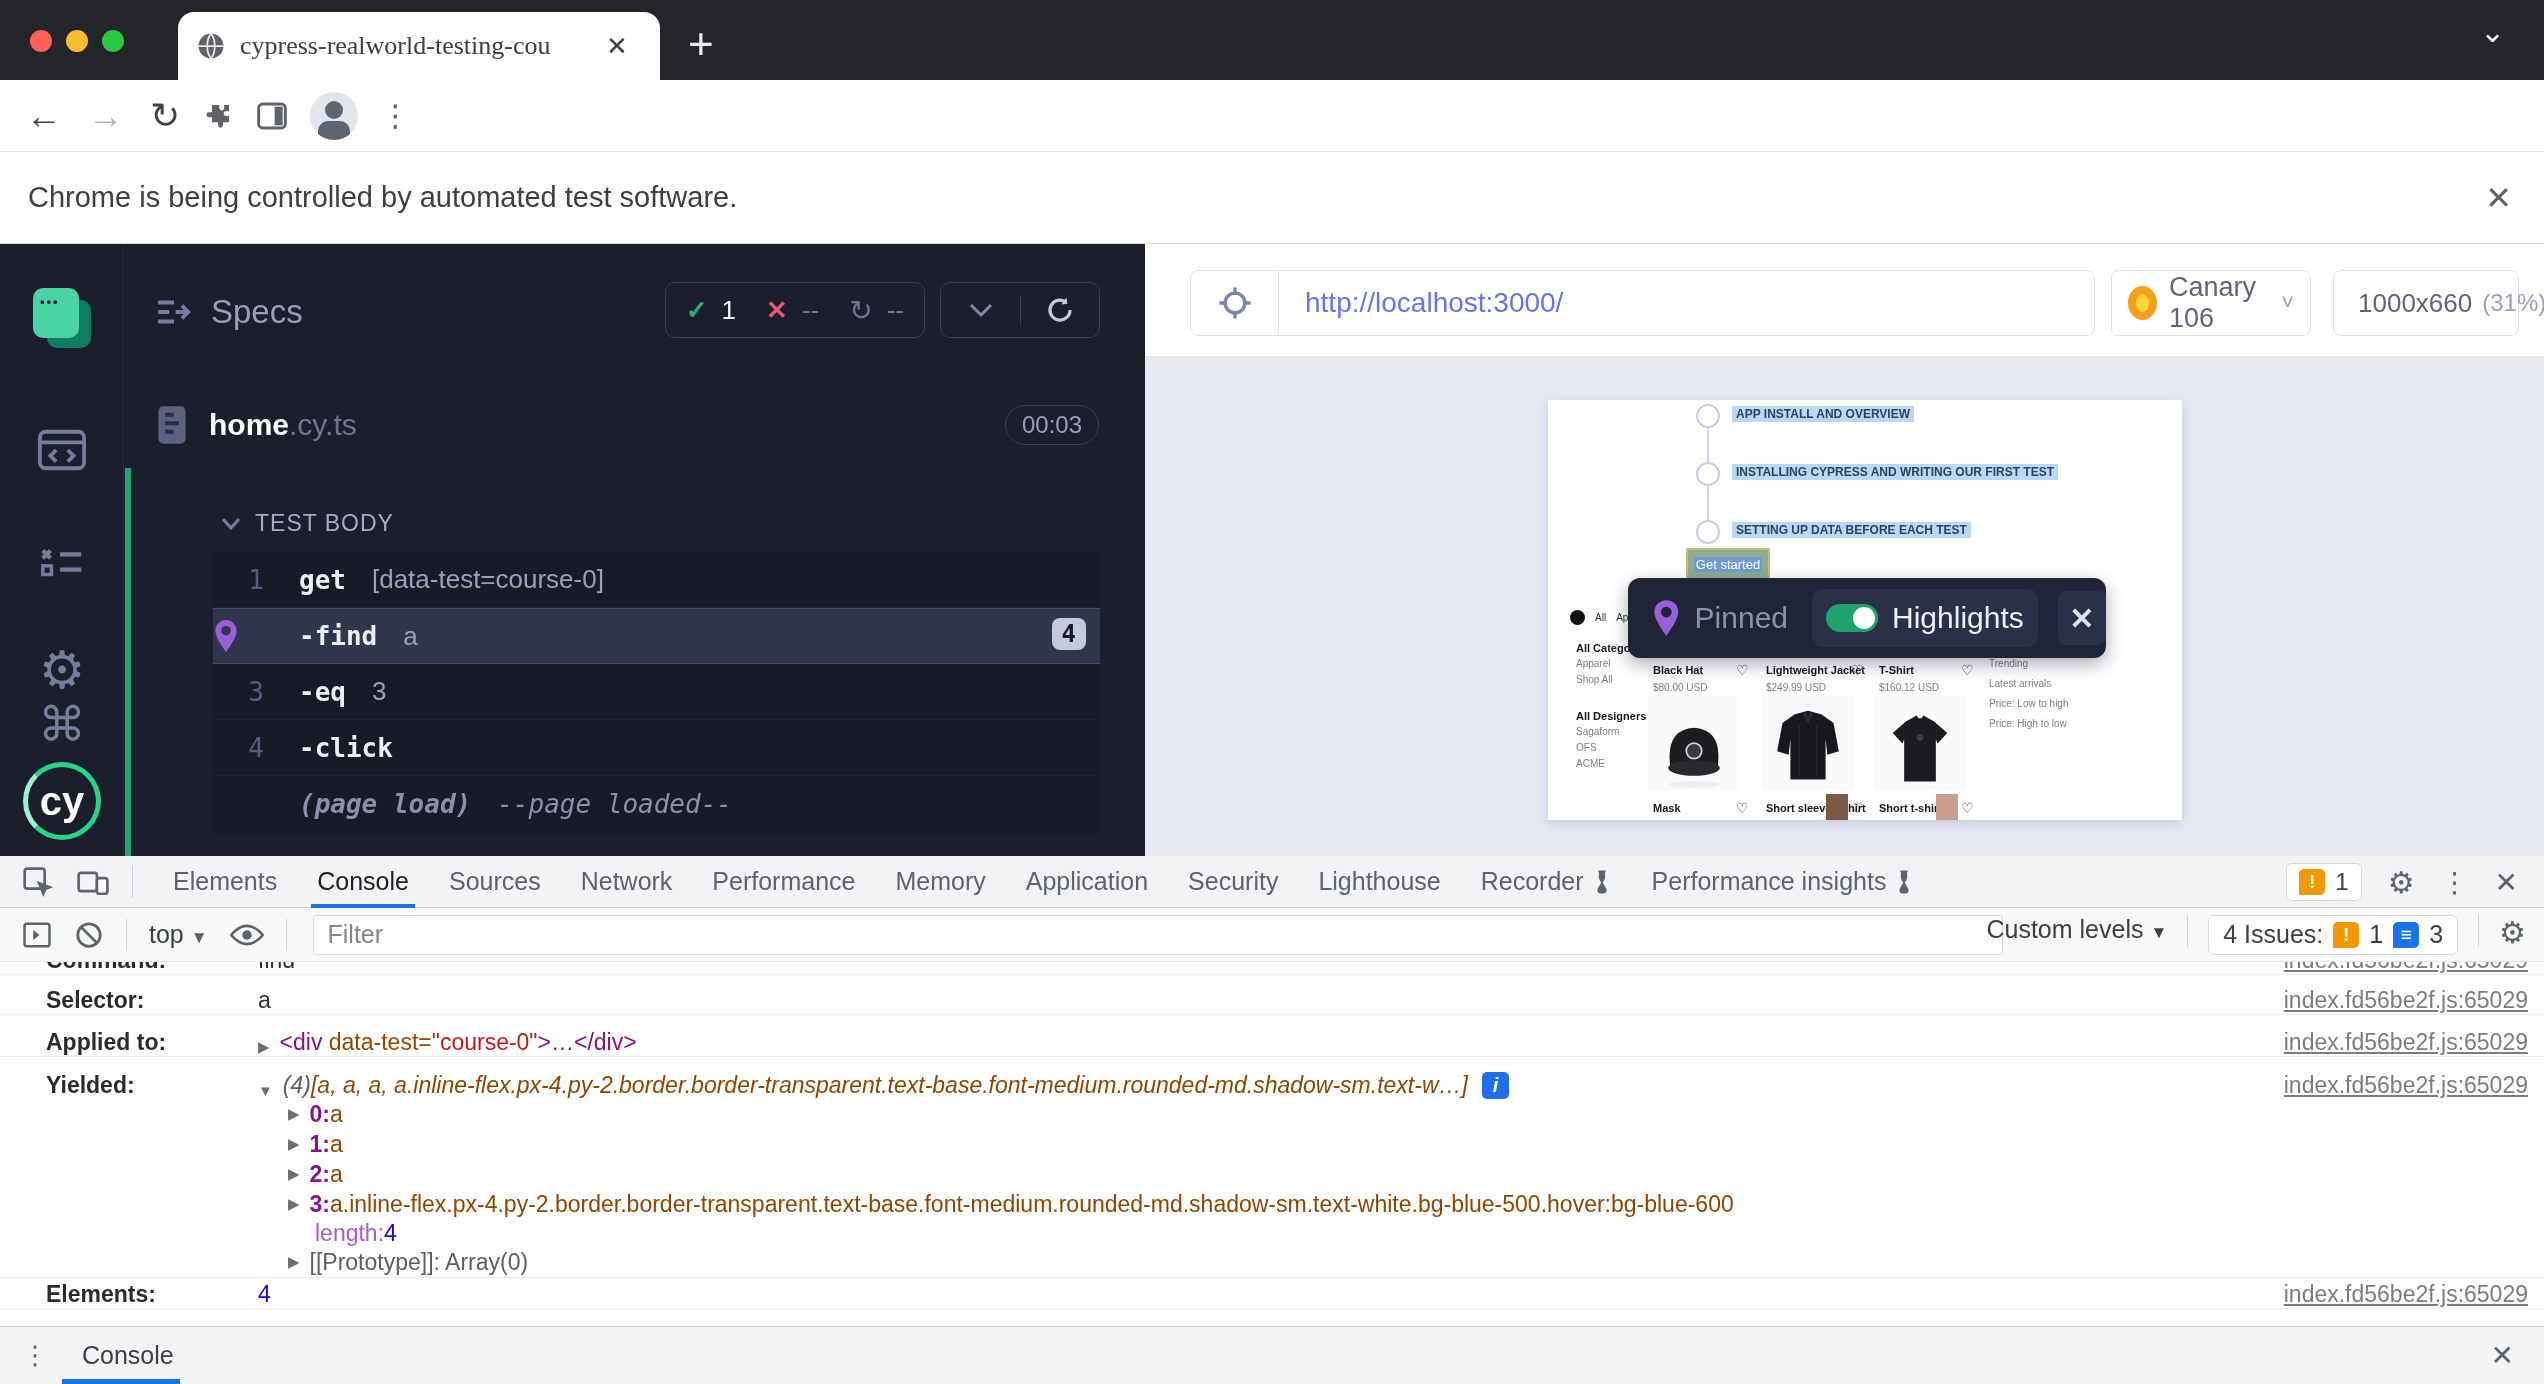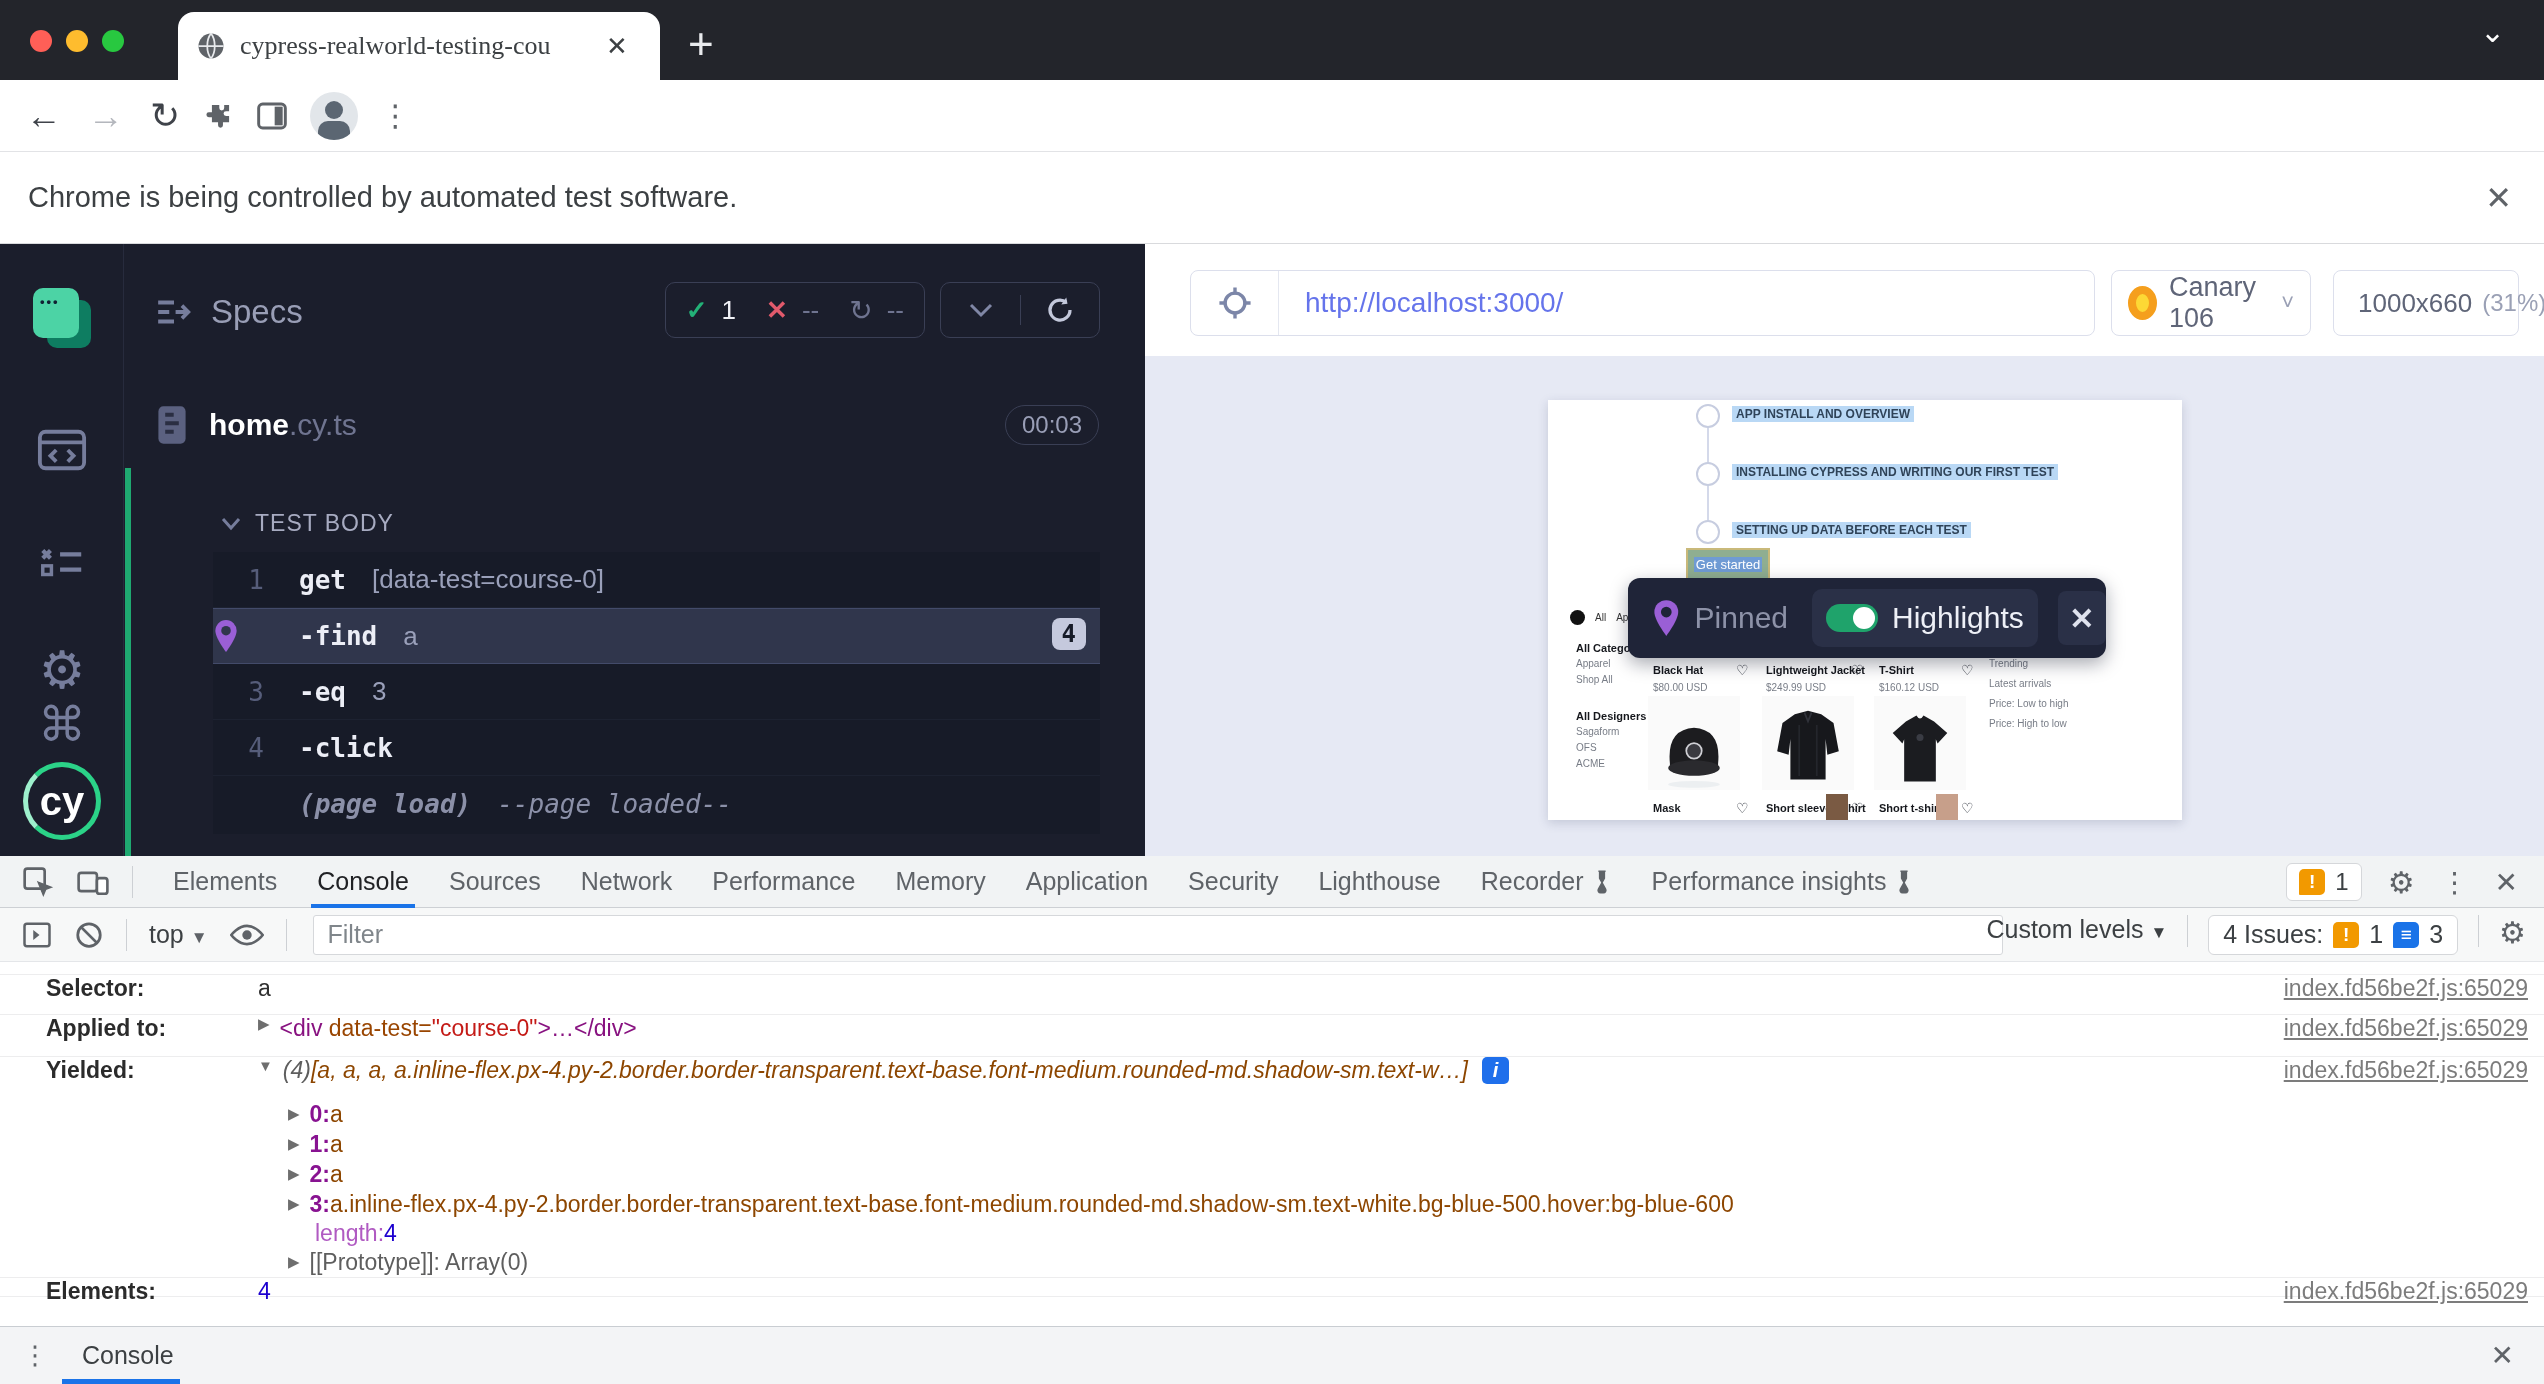--- a/index.html
+++ b/index.html
@@ -110,21 +110,21 @@
   .wbadge.orange{background:#f29900;border-radius:5px 5px 5px 1px;}
   .wbadge.blue{background:#1a73e8;border-radius:5px 5px 5px 1px;}
   #dtbar{left:0;top:52px;width:2544px;height:54px;background:#f7f8f8;border-bottom:1px solid #e4e6e9;display:flex;align-items:center;}
   #dtbar .lbl{font-size:25px;color:#3c4043;margin-left:22px;}
   #filter{margin-left:26px;width:1690px;height:40px;border:1px solid #d6d8db;border-radius:3px;background:#fff;font-size:25px;color:#202124;padding:0 14px;}
   #filter::placeholder{color:#80868b;}
   #dtbar .right{position:absolute;right:18px;display:flex;gap:20px;}
   #levelsbtn{font-size:25px;color:#3c4043;}
   #issues4{height:40px;border:1px solid #d5d7da;border-radius:6px;background:#fff;display:flex;align-items:center;gap:10px;padding:0 14px;font-size:25px;color:#3c4043;}
   #console{left:0;top:106px;width:2544px;height:364px;background:#fff;font-family:"DejaVu Sans Mono",monospace;font-size:23px;}
-  .crow{position:relative;display:flex;align-items:flex-start;border-bottom:1px solid #ededee;padding-left:46px;}
+  .crow{position:relative;display:flex;align-items:flex-end;border-bottom:1px solid #ededee;padding-left:46px;}
   .crow .clabel{width:212px;font-weight:bold;color:#2b2b2b;flex:none;}
   .crow .link{position:absolute;right:16px;color:#7c7c7c;text-decoration:underline;}
   .tri{color:#6e6e6e;font-size:15px;margin-right:10px;}
   .tag{color:#881280;} .attr{color:#994500;margin-top:7px;} .attrv{color:#c41a16;}
   .objprev{font-style:italic;color:#8d4600;}
   .cnt{font-style:italic;color:#5e5e5e;}
   .infob{display:inline-flex;align-items:center;justify-content:center;width:27px;height:27px;background:#1f6feb;color:#fff;border-radius:5px;font-style:italic;font-weight:bold;margin-left:14px;font-size:20px;}
   .xrow{display:flex;align-items:center;padding-left:288px;height:30px;}
   .xrow .key{color:#881391;font-weight:bold;}
   .xrow .val{color:#8d4600;}
@@ -553,21 +553,21 @@
           <span class="val">a.inline-flex.px-4.py-2.border.border-transparent.text-base.font-medium.rounded-md.shadow-sm.text-white.bg-blue-500.hover:bg-blue-600</span>
         </div>
       <div class="xrow" style="padding-left:315px;height:28px;">
           <span style="color:#b05ac2;">length: </span>
           <span class="numv">4</span>
         </div>
       <div class="xrow">
           <span class="tri">▶</span>
           <span style="color:#5e5e5e;">[[Prototype]]: Array(0)</span>
         </div>
-      <div class="crow" style="height:20px;border-top:1px solid #ededee;border-bottom:1px solid #ededee;">
+      <div class="crow" style="height:32px;border-top:1px solid #ededee;border-bottom:1px solid #ededee;">
         <span class="clabel">Elements:</span>
         <span class="numv">4</span>
         <span class="link">index.fd56be2f.js:65029</span>
       </div>
     </div>
 
     <div class="abs" id="drawer">
       <span style="font-size:26px;color:#5f6368;margin-left:22px;">⋮</span>
       <span class="t">Console</span>
       <div id="drawertabline"></div>

